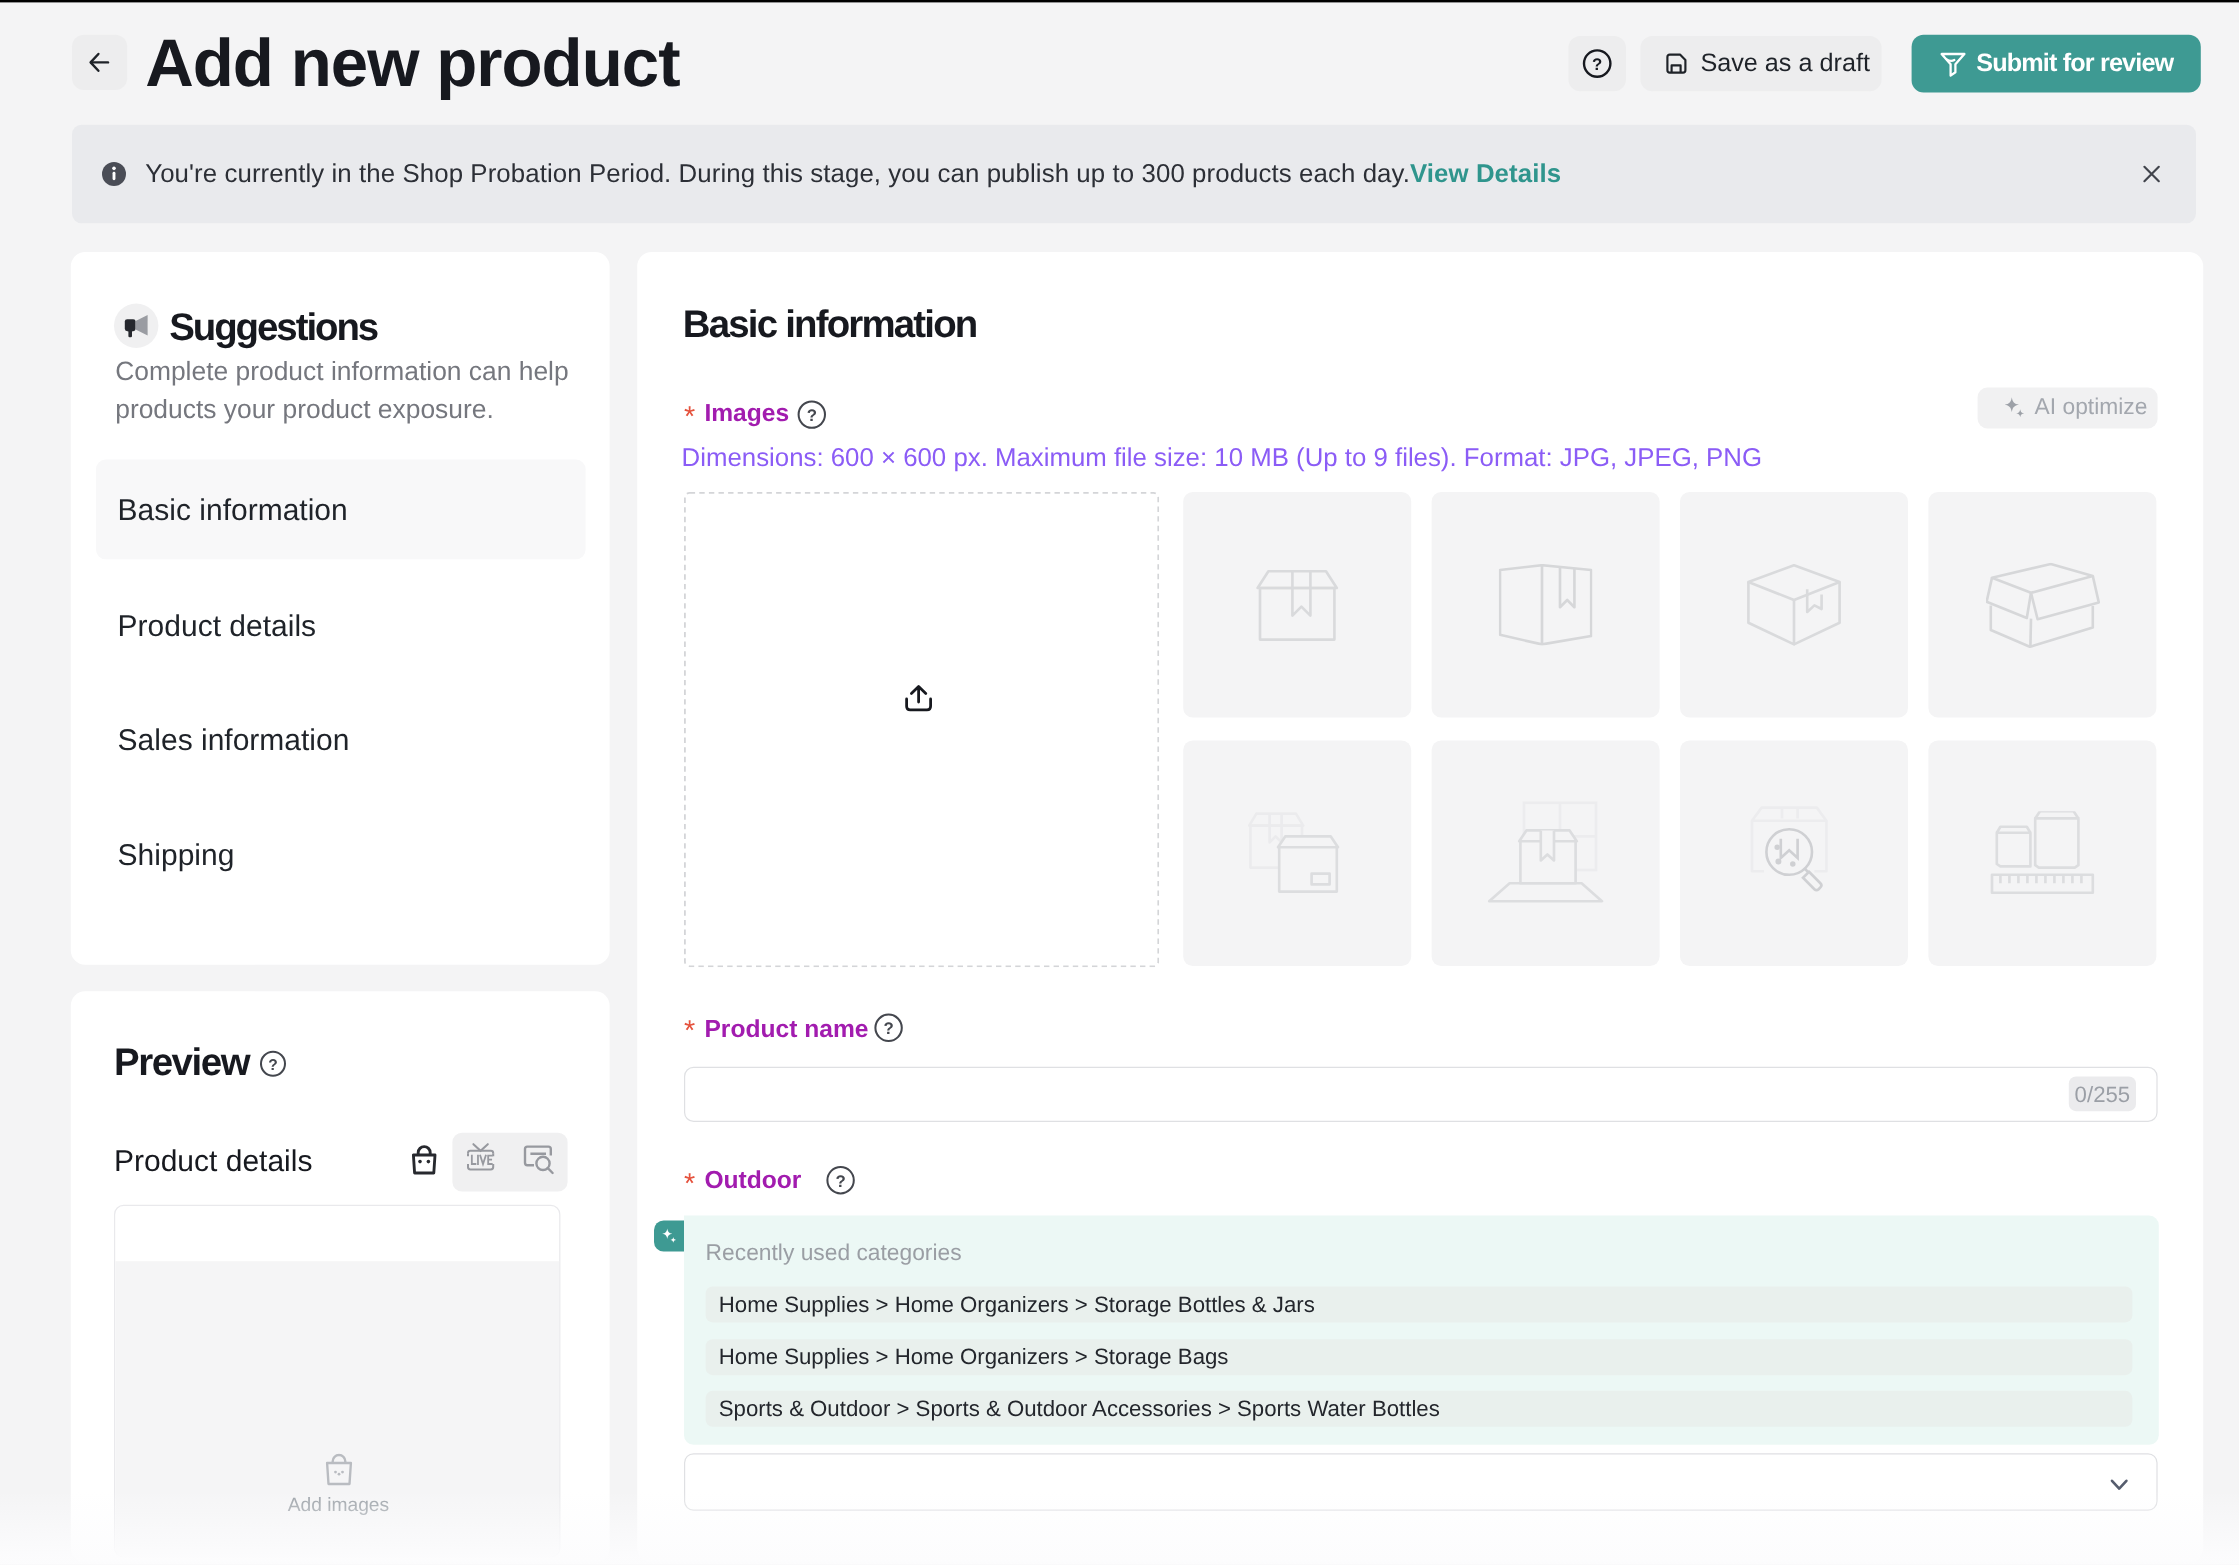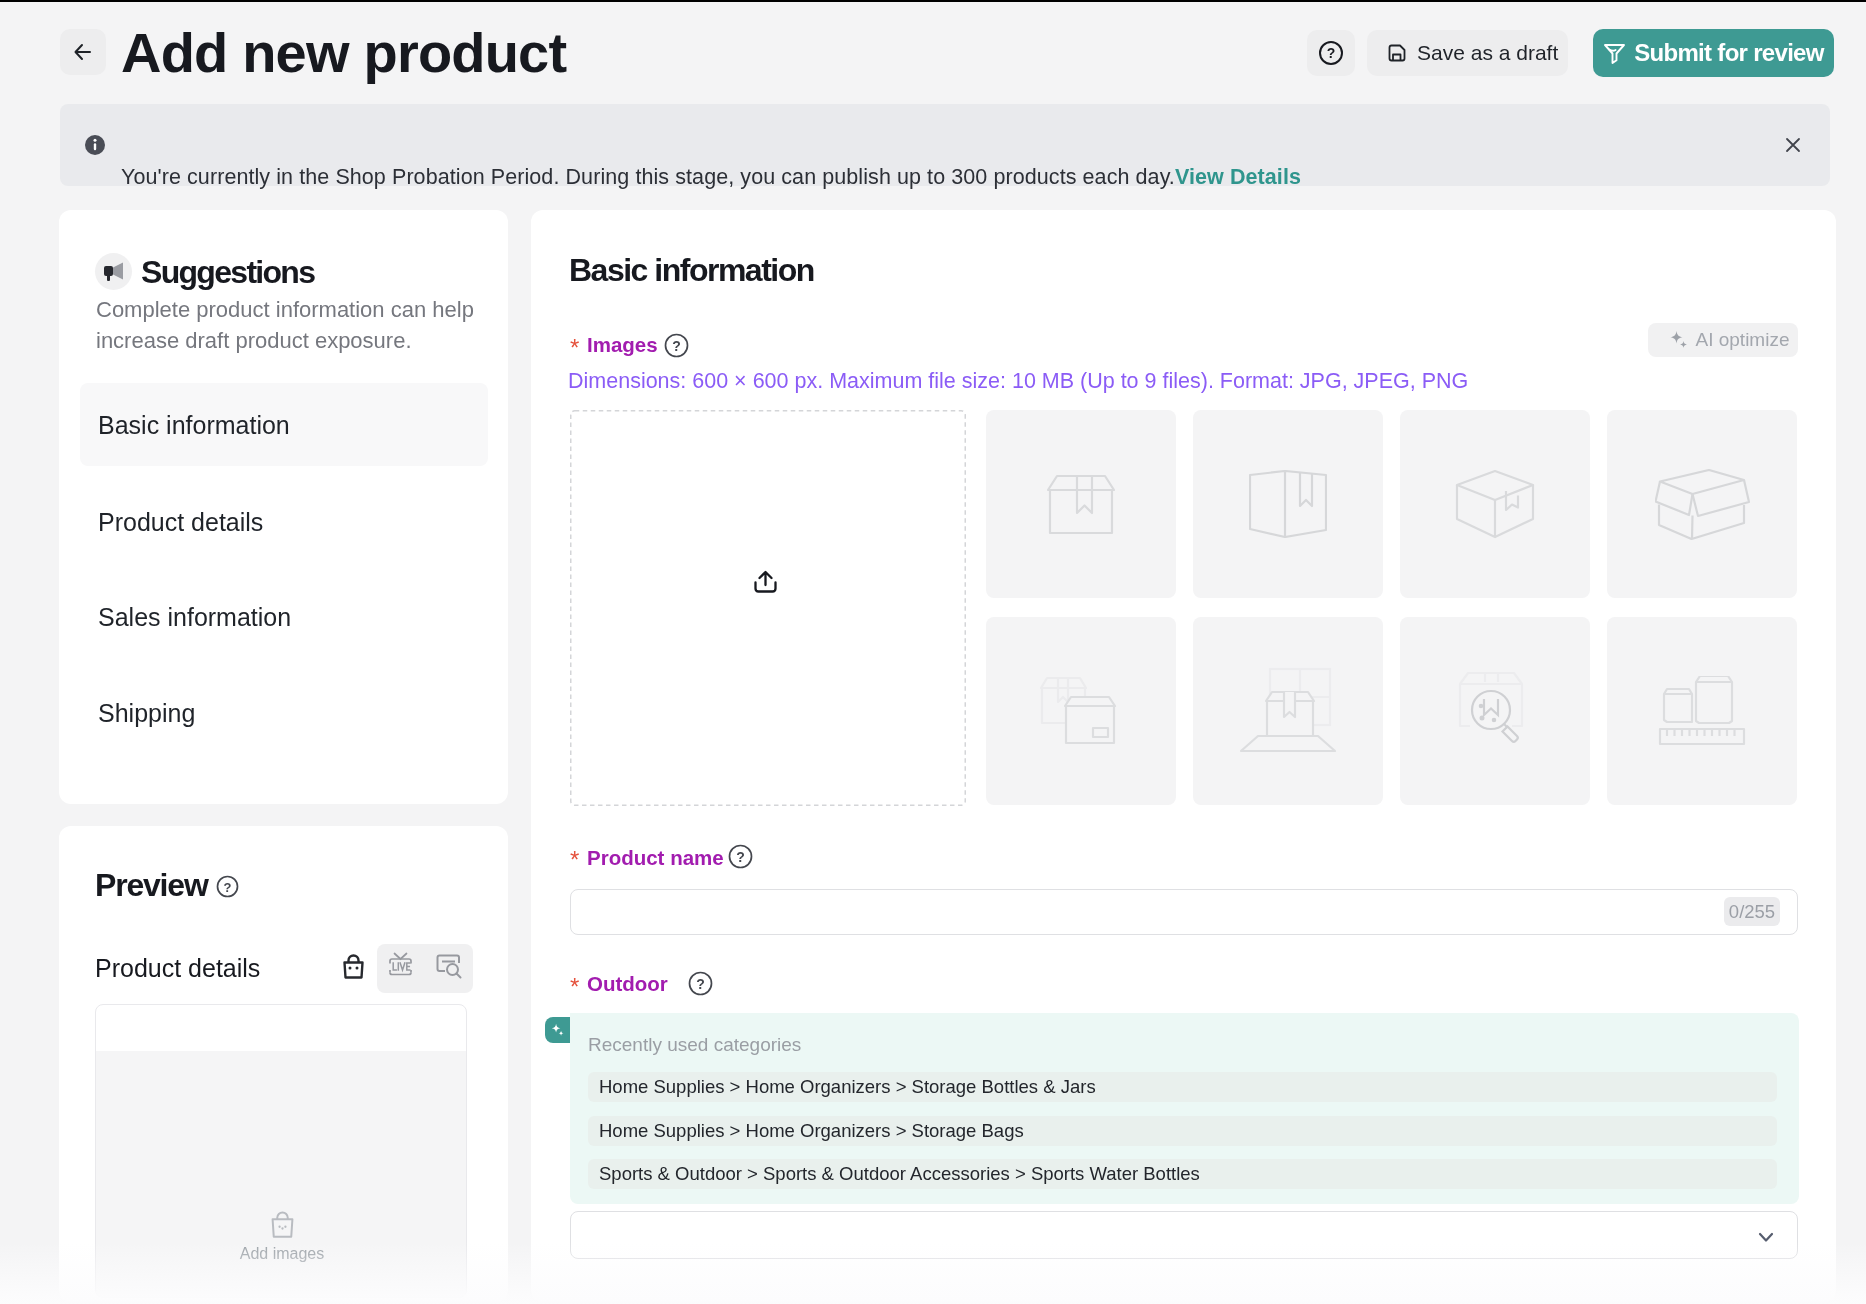--- a/index.html
+++ b/index.html
@@ -11,25 +11,25 @@
   overflow:hidden;
   color:#17191f;
 }
 .topbar { position:absolute; left:0; top:0; width:1866px; height:2px; background:#000; }
 
 
 .backbtn { position:absolute; left:60px; top:29px; width:46px; height:46px; background:#ededee; border-radius:10px; display:flex; align-items:center; justify-content:center; }
 .title { position:absolute; left:121px; top:31px; font-size:56px; line-height:44px; font-weight:700; color:#17191f; letter-spacing:-0.8px;text-align:center; }
 .qbtn { position:absolute; left:1307px; top:30px; width:48px; height:46px; background:#ededee; border-radius:10px; display:flex; align-items:center; justify-content:center; }
 .draftbtn { position:absolute; left:1367px; top:30px; width:201px; height:46px; background:#ededee; border-radius:10px; display:flex; align-items:center; justify-content:flex-start; padding-left:20px; gap:10px; font-size:21px; font-weight:400; color:#1f2329; }
-.submitbtn { position:absolute; left:1593px; top:29px; width:241px; height:48px; background:#3e9a93; border-radius:10px; display:flex; align-items:center; justify-content:center; gap:8px; font-size:24px; letter-spacing:-0.7px; font-weight:700; color:#fff; }
+.submitbtn { position:absolute; left:1593px; top:29px; width:241px; height:48px; background:#3e9a93; border-radius:10px; display:flex; align-items:center; justify-content:center; gap:8px; font-size:21px; letter-spacing:-0.7px; font-weight:700; color:#fff; }
 
 
 .banner { position:absolute; left:60px; top:104px; width:1770px; height:82px; background:#e9eaed; border-radius:8px; }
-.itxt { position:absolute; left:121px; top:133px; font-size:21.5px; letter-spacing:0.08px; color:#2c2f36;margin-top:32px; }
+.itxt { position:absolute; left:121px; top:133px; font-size:21.5px; letter-spacing:0.08px; color:#2c2f36; }
 .vd { color:#2f958d; font-weight:700; }
 .infoicon { position:absolute; left:84px; top:134px; }
 .closex { position:absolute; left:1783px; top:135px; }
 
 
 .card { position:absolute; background:#fff; border-radius:12px; }
 .sug { left:59px; top:210px; width:449px; height:594px; }
 .prev { left:59px; top:826px; width:449px; height:476px; }
 .main { left:531px; top:210px; width:1305px; height:1092px; }
 
@@ -120,21 +120,21 @@
 
 <div class="card sug"></div>
 <div class="megacircle">
   <svg width="22" height="22" viewBox="0 0 22 22" fill="none">
       <rect x="1" y="5" width="9" height="10" rx="2" fill="#26282e"></rect>
       <rect x="4" y="14" width="3" height="6" rx="1" fill="#26282e"></rect>
       <polygon points="10,6.5 20,1.5 20,18.5 10,13.5" fill="#9a9ca2"></polygon>
     </svg>
 </div>
 <div class="sugtitle">Suggestions</div>
-<div class="sugdesc">Complete product information can help increase draft product exposure.</div>
+<div class="sugdesc">Complete product information can help products your product exposure.</div>
 <div class="selitem"></div>
 <div class="sitem" style="top:413px;">Basic information</div>
 <div class="sitem" style="top:510px;">Product details</div>
 <div class="sitem" style="top:605px;">Sales information</div>
 <div class="sitem" style="top:701px;">Shipping</div>
 
 <div class="card prev"></div>
 <div class="prevtitle">Preview</div>
 <svg class="prevq" width="23" height="23" viewBox="0 0 23 23" fill="none">
     <circle cx="11.5" cy="11.5" r="10" stroke="#44474e" stroke-width="1.7"></circle>

